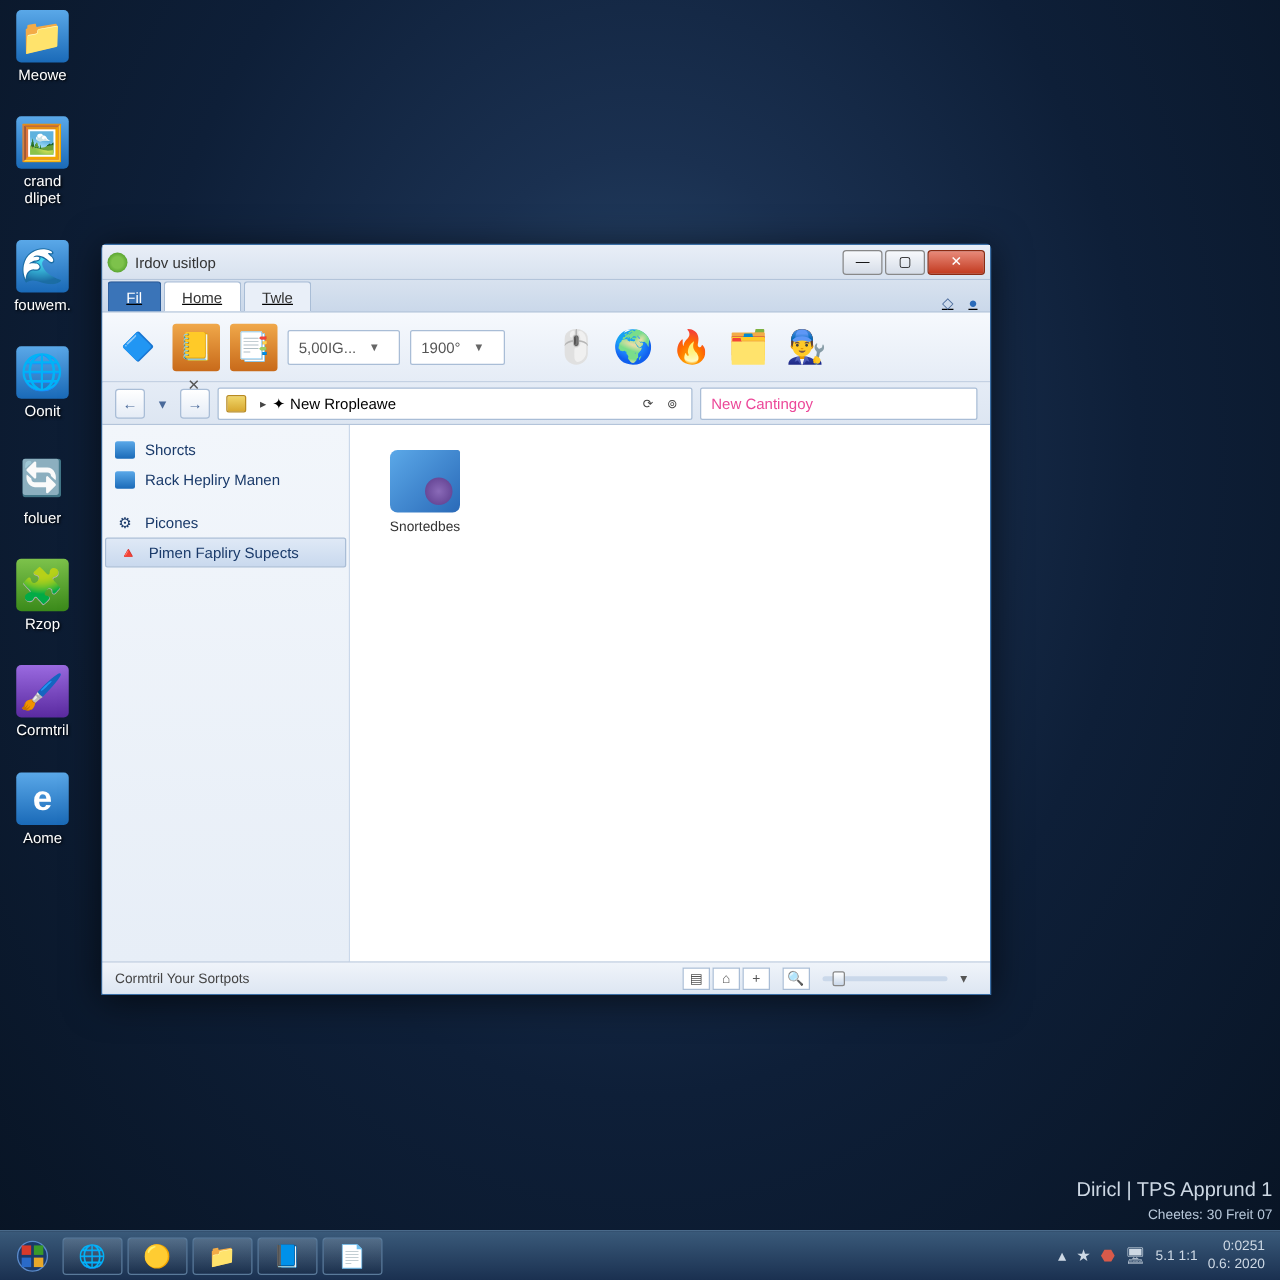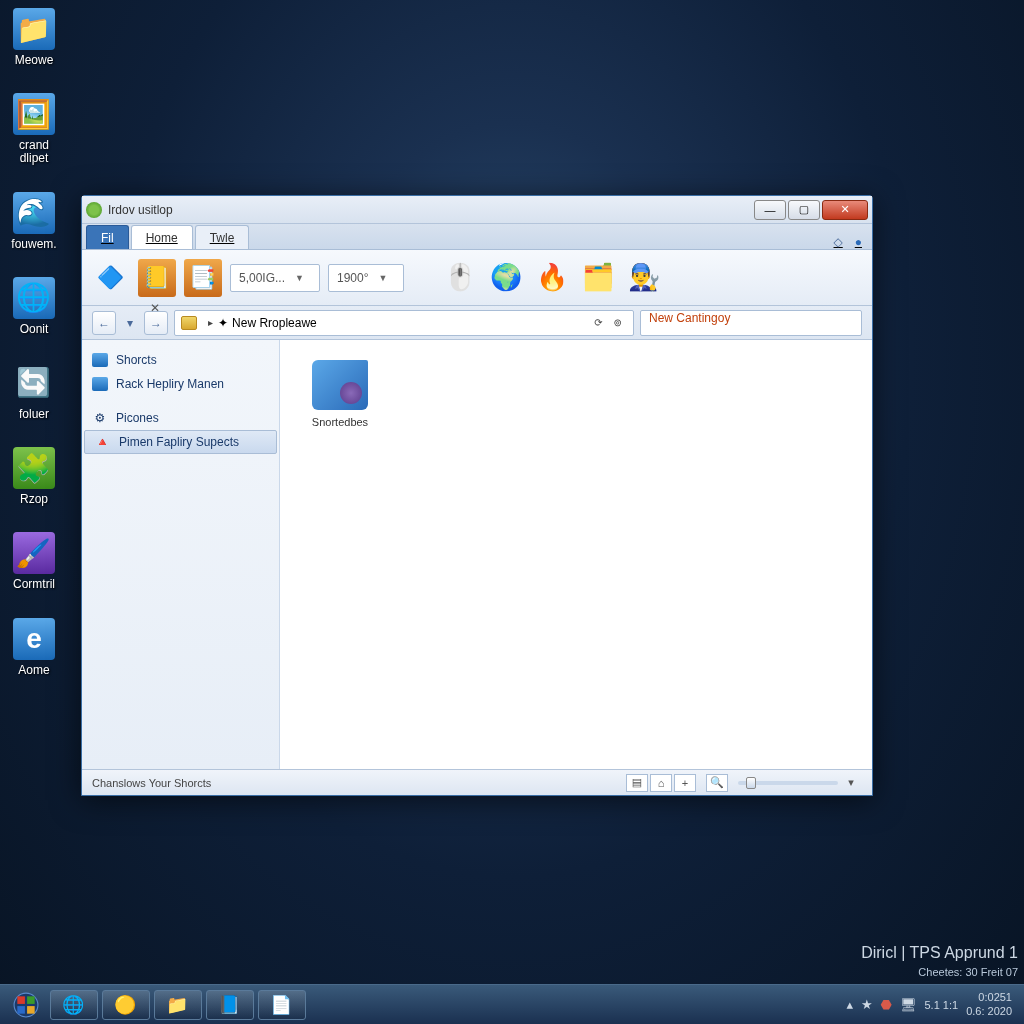--- a/index.html
+++ b/index.html
@@ -10,21 +10,21 @@
 }
 
 
 .desktop-icons { position: absolute; top: 8px; left: 6px; width: 60px; }
 .desk-icon { width: 56px; text-align: center; margin-bottom: 26px; cursor: default; }
 .desk-icon .ico { width: 42px; height: 42px; margin: 0 auto 4px; display: flex; align-items: center; justify-content: center; font-size: 28px; border-radius: 4px; }
 .desk-icon .lbl { color: #fff; font-size: 12px; text-shadow: 1px 1px 2px #000; line-height: 1.1; word-wrap: break-word; }
 
 
 .window {
-  position: absolute; top: 195px; left: 81px; width: 792px; height: 601px;
+  position: absolute; top: 195px; left: 81px; width: 712px; height: 601px;
   background: #fff; border: 1px solid #3a6ea5;
   border-radius: 4px 4px 0 0;
   box-shadow: 0 4px 30px rgba(0,0,0,0.6), inset 0 0 0 1px rgba(255,255,255,0.3);
 }
 .titlebar {
   height: 28px; display: flex; align-items: center;
   background: linear-gradient(to bottom, #e8eef7 0%, #d8e2ef 100%);
   border-bottom: 1px solid #b3c4da; padding: 0 4px;
 }
 .titlebar .tico { width: 16px; height: 16px; border-radius: 50%; background: radial-gradient(circle, #7dc24b 40%, #3a8a1a); margin-right: 6px; }
@@ -49,21 +49,21 @@
 .combo .arrow { margin-left: 10px; color: #666; font-size: 9px; }
 .ribbon .big-icons { display: flex; gap: 4px; margin-left: 28px; }
 .big-icons .bi { width: 42px; height: 42px; border-radius: 6px; display: flex; align-items: center; justify-content: center; font-size: 26px; cursor: default; }
 
 
 .addrbar { height: 34px; display: flex; align-items: center; padding: 4px 10px; background: linear-gradient(to bottom, #e5ecf6, #dde6f2); border-bottom: 1px solid #b3c4da; gap: 6px; }
 .navbtn { width: 24px; height: 24px; border: 1px solid #a9bdd6; border-radius: 3px; background: linear-gradient(#fff,#e5ecf6); display: flex; align-items: center; justify-content: center; font-size: 12px; color: #4a6a9a; cursor: default; }
 .addr { flex: 1; height: 26px; border: 1px solid #a9bdd6; background: #fff; display: flex; align-items: center; padding: 0 6px; font-size: 12px; border-radius: 2px; }
 .addr .fico { width: 16px; height: 14px; background: linear-gradient(#f0d66a,#d8a830); border-radius: 2px; margin-right: 6px; border: 1px solid #b88a20; }
 .addr .chev { margin: 0 5px; color: #444; font-size: 10px; }
-.search { width: 222px; height: 26px; border: 1px solid #a9bdd6; background: #fff; padding: 0 8px; font-size: 12px; color: #c2410c; display: flex; border-radius: 2px; }
+.search { width: 222px; height: 26px; border: 1px solid #a9bdd6; background: #fff; padding: 0 8px; font-size: 12px; color: #ec4899; display: flex; align-items: center; border-radius: 2px; }
 
 
 .body { display: flex; height: calc(100% - 28px - 26px - 56px - 34px - 26px); }
 .sidebar { width: 198px; background: linear-gradient(to bottom, #f2f6fb, #e7eef7); border-right: 1px solid #cad8ea; padding: 8px 0; }
 .side-item { height: 24px; display: flex; align-items: center; padding: 0 10px; font-size: 12px; color: #1a3a6a; gap: 8px; cursor: default; }
 .side-item.selected { background: linear-gradient(to bottom, #dfe9f6, #c9d9ee); border: 1px solid #a9bdd6; margin: 0 2px; border-radius: 2px; }
 .side-item .sico { width: 16px; height: 14px; border-radius: 2px; display: flex; align-items: center; justify-content: center; font-size: 12px; }
 .content { flex: 1; background: #fff; padding: 20px; }
 .file { width: 80px; text-align: center; cursor: default; }
 .file .fimg { width: 56px; height: 50px; margin: 0 auto 6px; background: linear-gradient(135deg, #5ba8e8, #2a6ab8); border-radius: 6px 2px 6px 6px; position: relative; }
@@ -215,21 +215,21 @@
     </div>
     <div class="content">
       <div class="file">
         <div class="fimg"></div>
         <div class="flbl">Snortedbes</div>
       </div>
     </div>
   </div>
 
   <div class="statusbar">
-    <span>Chanslows Your Shorcts</span>
+    <span>Cormtril Your Sortpots</span>
     <div class="spacer"></div>
     <div class="sbtn">▤</div>
     <div class="sbtn">⌂</div>
     <div class="sbtn">+</div>
     <div class="sbtn" style="margin-left:10px;">🔍</div>
     <div class="zoom-track">
         <div class="zoom-thumb"></div>
       </div>
     <div class="sbtn" style="border:none;background:none;">▾</div>
   </div>

